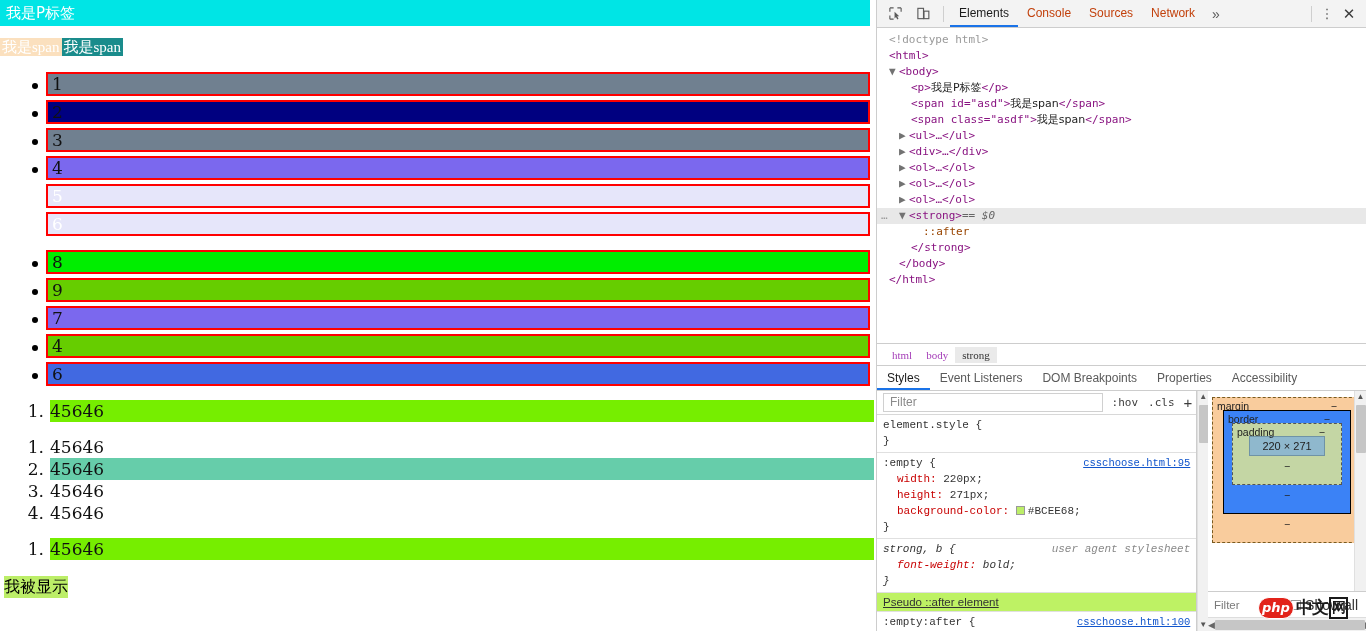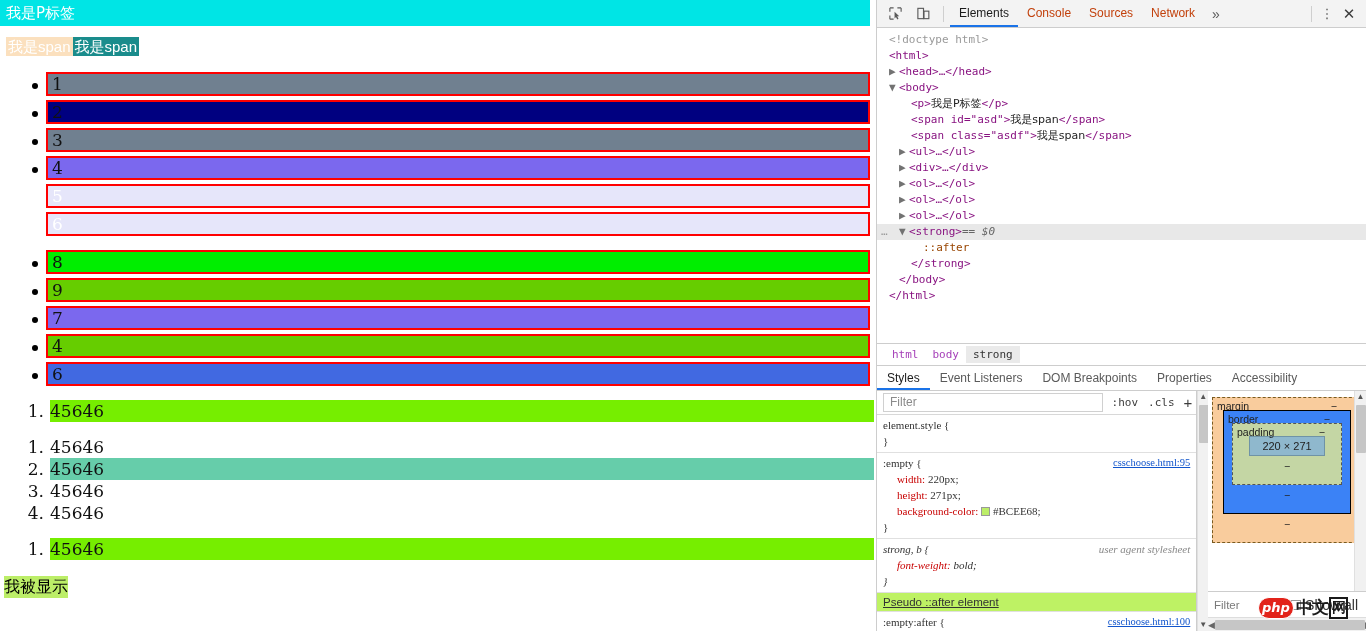--- a/index.html
+++ b/index.html
@@ -19,23 +19,23 @@
   }
   .p-tag {
     margin:0; padding:0 0 0 6px;
     background:#00E5E5;
     color:#ffffff;
     font-size:15px; line-height:26px;
     font-family:"DejaVu Sans", sans-serif;
     width:870px;
   }
   .span-row {
-    margin-top:10px; padding-left:6px;
+    margin-top:10px; padding-left:0;
     font-size:15px; line-height:22px;
-    font-family:Liberation Sans, sans-serif;
+    font-family:Liberation Serif, serif;
     white-space:nowrap;
   }
   .span-a { background:#FBE0BE; color:#ffffff; padding:1px 2px; }
   .span-b { background:#1A8C8C; color:#ffffff; padding:1px 2px; }
 
   ul.bullets, ol.nums { margin:0; padding:0; list-style:none; }
   .li-row {
     position:relative;
     margin:0 0 0 46px;
     width:824px;
@@ -127,21 +127,21 @@
   .tok-sel { color:#666; font-style:italic; }
   .arrow { display:inline-block; width:10px; color:#727272; }
   .dots { position:absolute; left:4px; color:#9a9a9a; letter-spacing:1px; font-size:11px; }
 
   .breadcrumb {
     flex:0 0 22px; border-top:1px solid #cdcdcd;
     display:flex; align-items:center;
     font-size:11px; padding-left:8px; background:#fff;
     font-family:"DejaVu Sans Mono", monospace;
   }
-  .crumb { padding:2px 7px; color:#a53eb8; cursor:default; }
+  .crumb { padding:2px 7px; color:#a53eb8; cursor:default;font-family:Liberation Serif, serif; }
   .crumb.active { background:#eaeaea; color:#333; }
 
   .panel-tabs {
     flex:0 0 25px; border-top:1px solid #cdcdcd; border-bottom:1px solid #cdcdcd;
     display:flex; align-items:center; background:#fff;
   }
   .ptab { padding:0 10px; height:24px; line-height:24px; font-size:12px; color:#5a5a5a; cursor:default; white-space:nowrap; }
   .ptab.active { color:#1b1b1b; box-shadow: inset 0 -2px 0 #1a73e8; }
 
   .styles-area { flex:1 1 auto; display:flex; min-height:0; }
@@ -154,21 +154,21 @@
     flex:1 1 auto; height:19px; margin:0 4px;
     border:1px solid #d0d0d0; background:#fff;
     font-size:12px; color:#8a8a8a; padding-left:6px; line-height:17px;
     font-family:"Liberation Sans", sans-serif;
   }
   .hov, .cls { font-family:"DejaVu Sans Mono", monospace; font-size:11px; color:#3c3c3c; padding:0 5px; cursor:default; }
   .plus { font-size:15px; color:#3c3c3c; padding:0 4px; cursor:default; }
 
   .css-scroll { flex:1 1 auto; overflow:hidden; position:relative; background:#fff; }
   .css-rule { border-bottom:1px solid #e0e0e0; padding:2px 6px 3px 6px;
-    font-family:Liberation Serif, serif; font-size:11px; line-height:16px; color:#333; }
+    font-family:Liberation Mono, monospace; font-size:11px; line-height:16px; color:#333; }
   .css-rule .row { display:flex; justify-content:space-between; white-space:pre; }
   .sel-name { color:#333; }
   .ua { color:#888; font-style:italic; }
   .src-link { color:#1155cc; text-decoration:underline; font-size:10.5px; cursor:default; }
   .prop { color:#c80000; padding-left:14px; }
   .val { color:#333; }
   .swatch { display:inline-block; width:9px; height:9px; border:1px solid #999; vertical-align:-1px; margin-right:3px; background:#BCEE68; }
   .pseudo-hdr { background:#bef264; border-bottom:1px solid #e0e0e0; padding:3px 6px;
     font-size:11.5px; color:#333; font-family:"Liberation Sans", sans-serif;text-decoration:underline; }
   .italic-sel { font-style:italic; }
@@ -308,21 +308,20 @@
       <div class="dt-more">»</div>
       <div class="dt-spacer"></div>
       <div class="dt-sep"></div>
       <div class="dt-kebab">⋮</div>
       <div class="dt-close">✕</div>
     </div>
 
     <div class="dom-tree">
       <div class="dom-line"><span class="tok-dim">&lt;!doctype html&gt;</span></div>
       <div class="dom-line"><span class="tok-tag">&lt;html&gt;</span></div>
-      <div class="dom-line"><span class="arrow">▶</span><span class="tok-tag">&lt;head&gt;…&lt;/head&gt;</span></div>
       <div class="dom-line"><span class="arrow">▼</span><span class="tok-tag">&lt;body&gt;</span></div>
       <div class="dom-line" style="padding-left:34px"><span class="tok-tag">&lt;p&gt;</span><span class="tok-txt">我是P标签</span><span class="tok-tag">&lt;/p&gt;</span></div>
       <div class="dom-line" style="padding-left:34px"><span class="tok-tag">&lt;span id="asd"&gt;</span><span class="tok-txt">我是span</span><span class="tok-tag">&lt;/span&gt;</span></div>
       <div class="dom-line" style="padding-left:34px"><span class="tok-tag">&lt;span class="asdf"&gt;</span><span class="tok-txt">我是span</span><span class="tok-tag">&lt;/span&gt;</span></div>
       <div class="dom-line" style="padding-left:22px"><span class="arrow">▶</span><span class="tok-tag">&lt;ul&gt;…&lt;/ul&gt;</span></div>
       <div class="dom-line" style="padding-left:22px"><span class="arrow">▶</span><span class="tok-tag">&lt;div&gt;…&lt;/div&gt;</span></div>
       <div class="dom-line" style="padding-left:22px"><span class="arrow">▶</span><span class="tok-tag">&lt;ol&gt;…&lt;/ol&gt;</span></div>
       <div class="dom-line" style="padding-left:22px"><span class="arrow">▶</span><span class="tok-tag">&lt;ol&gt;…&lt;/ol&gt;</span></div>
       <div class="dom-line" style="padding-left:22px"><span class="arrow">▶</span><span class="tok-tag">&lt;ol&gt;…&lt;/ol&gt;</span></div>
       <div class="dom-line sel" style="padding-left:22px"><span class="dots">…</span><span class="arrow">▼</span><span class="tok-tag">&lt;strong&gt;</span><span class="tok-sel">== $0</span></div>

